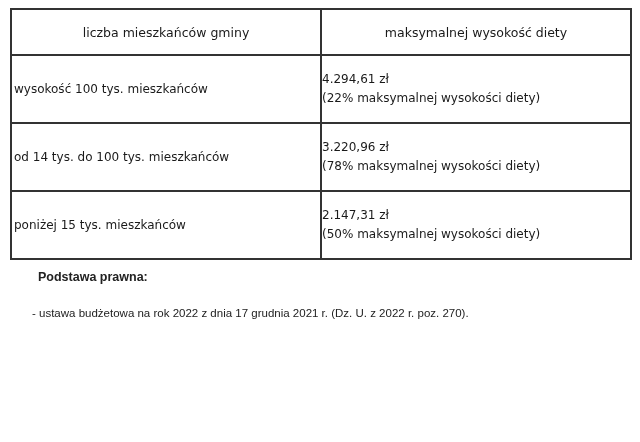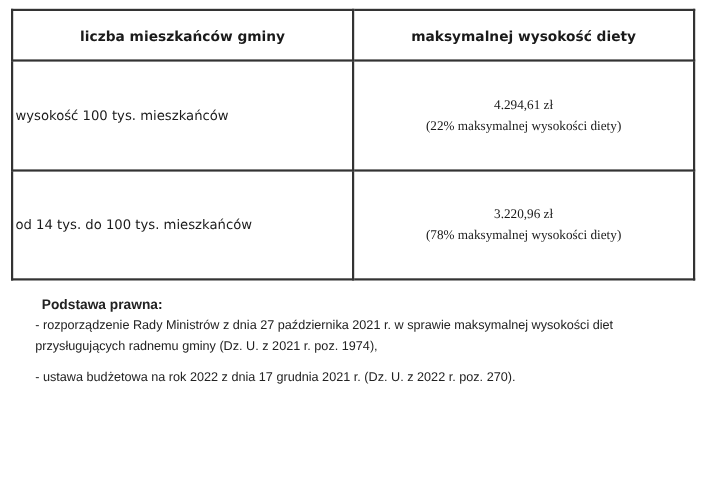--- a/index.html
+++ b/index.html
@@ -25,53 +25,52 @@
       table-layout: fixed;
       font-family: "DejaVu Sans", sans-serif;
       font-size: 12px;
     }
     .diety-table td, .diety-table th {
       border: 2px solid #333333;
       padding: 0;
     }
     .diety-table th {
       height: 44px;
-      font-weight: bold;
+      font-weight: normal;
       font-size: 12.5px;
       text-align: center;
       vertical-align: middle;
     }
     .diety-table td.col-left {
       text-align: left;
       padding-left: 2px;
       vertical-align: middle;
     }
     .diety-table td.col-right {
-      text-align: center;
+      text-align: left;
       vertical-align: middle;
       line-height: 19px;
-      font-family: Liberation Serif, serif;
     }
     .diety-table tr.data-row td {
       height: 66px;
     }
     .legal {
       position: absolute;
       left: 32px;
       top: 270px;
       width: 600px;
       font-family: "Liberation Sans", sans-serif;
       font-size: 11.5px;
       color: #222222;
     }
     .legal-title {
       font-weight: bold;
       font-size: 12.5px;
       margin-left: 6px;
-      margin-bottom: 3px;
+      margin-bottom: 20px;
     }
     .legal-item {
       line-height: 19px;
       margin-bottom: 9px;
     }
   </style>
 </head>
 <body>
 
 <table class="diety-table">
@@ -93,20 +92,26 @@
         <div>(22% maksymalnej wysokości diety)</div>
       </td>
     </tr>
     <tr class="data-row">
       <td class="col-left">od 14 tys. do 100 tys. mieszkańców</td>
       <td class="col-right">
         <div>3.220,96 zł</div>
         <div>(78% maksymalnej wysokości diety)</div>
       </td>
     </tr>
+    <tr class="data-row">
+      <td class="col-left">poniżej 15 tys. mieszkańców</td>
+      <td class="col-right">
+        <div>2.147,31 zł</div>
+        <div>(50% maksymalnej wysokości diety)</div>
+      </td>
+    </tr>
   </tbody>
 </table>
 
 <div class="legal">
   <div class="legal-title">Podstawa prawna:</div>
-  <div class="legal-item">- rozporządzenie Rady Ministrów z dnia 27 października 2021 r. w sprawie maksymalnej wysokości diet przysługujących radnemu gminy (Dz. U. z 2021 r. poz. 1974),</div>
   <div class="legal-item">- ustawa budżetowa na rok 2022 z dnia 17 grudnia 2021 r. (Dz. U. z 2022 r. poz. 270).</div>
 </div>
 
 </body></html>

